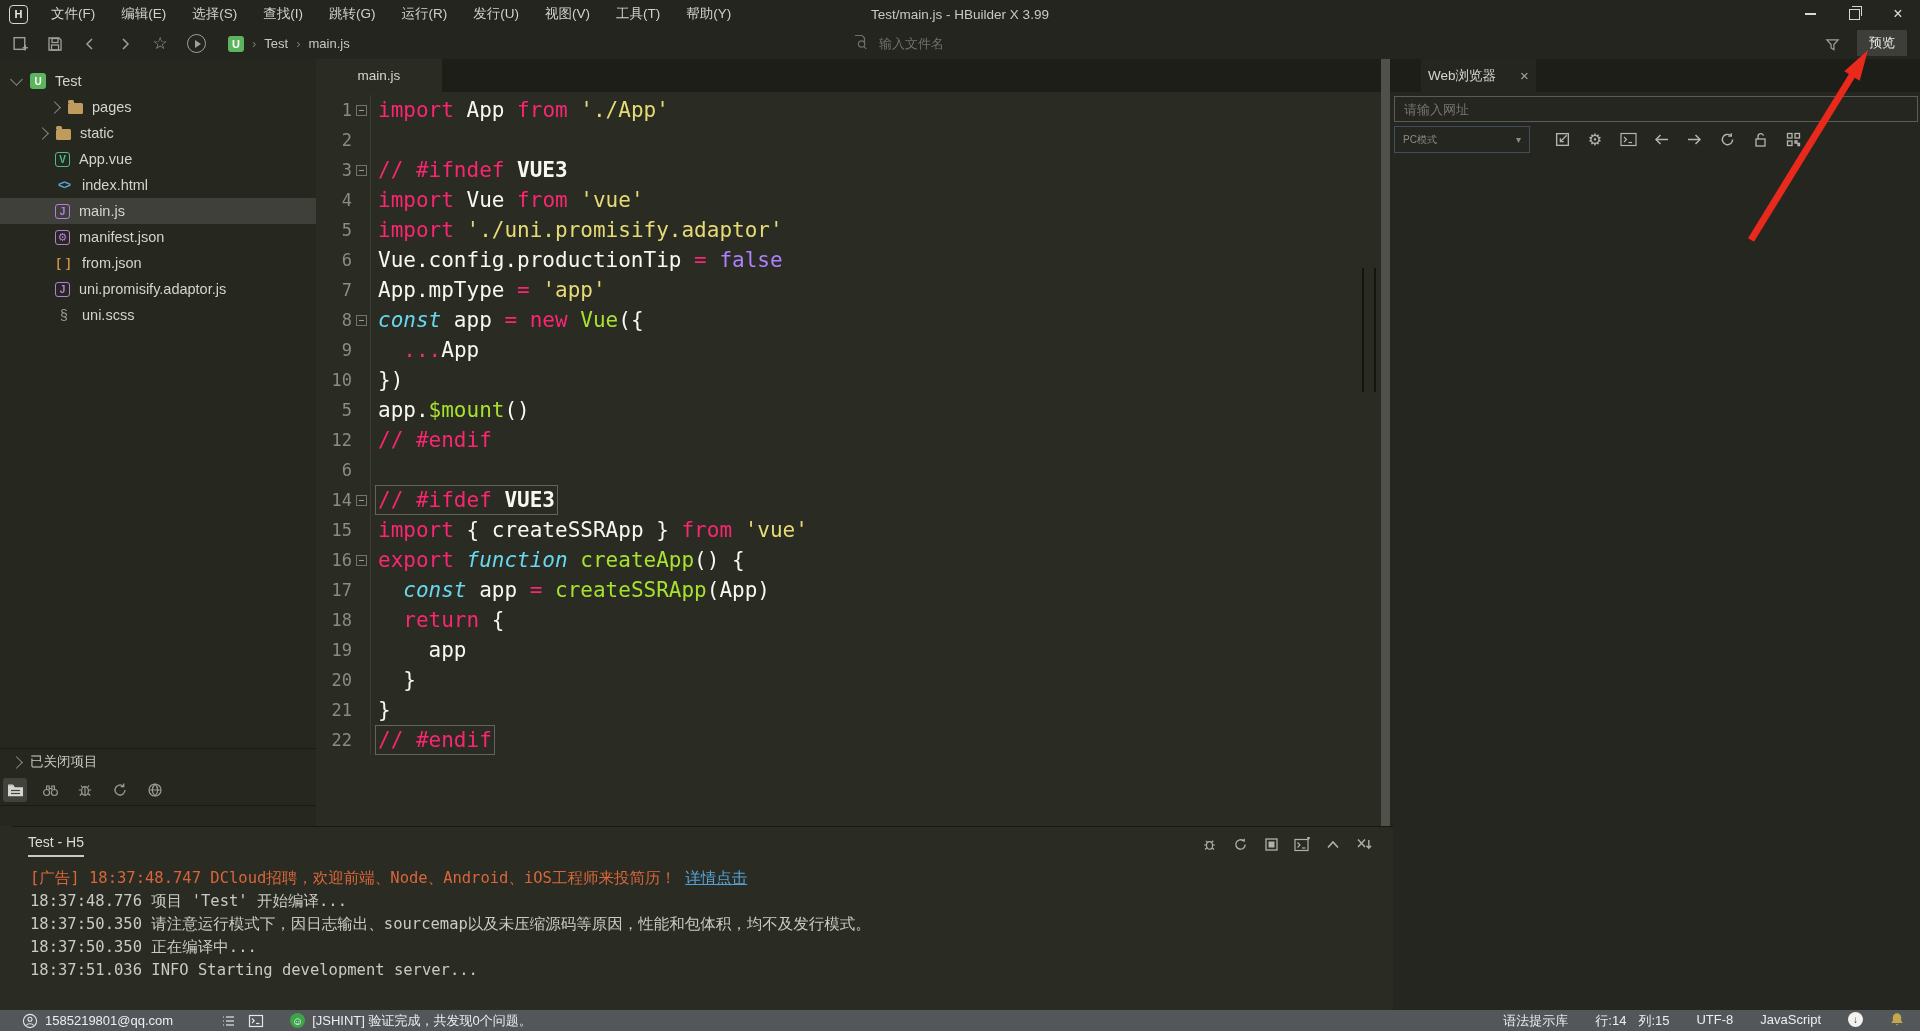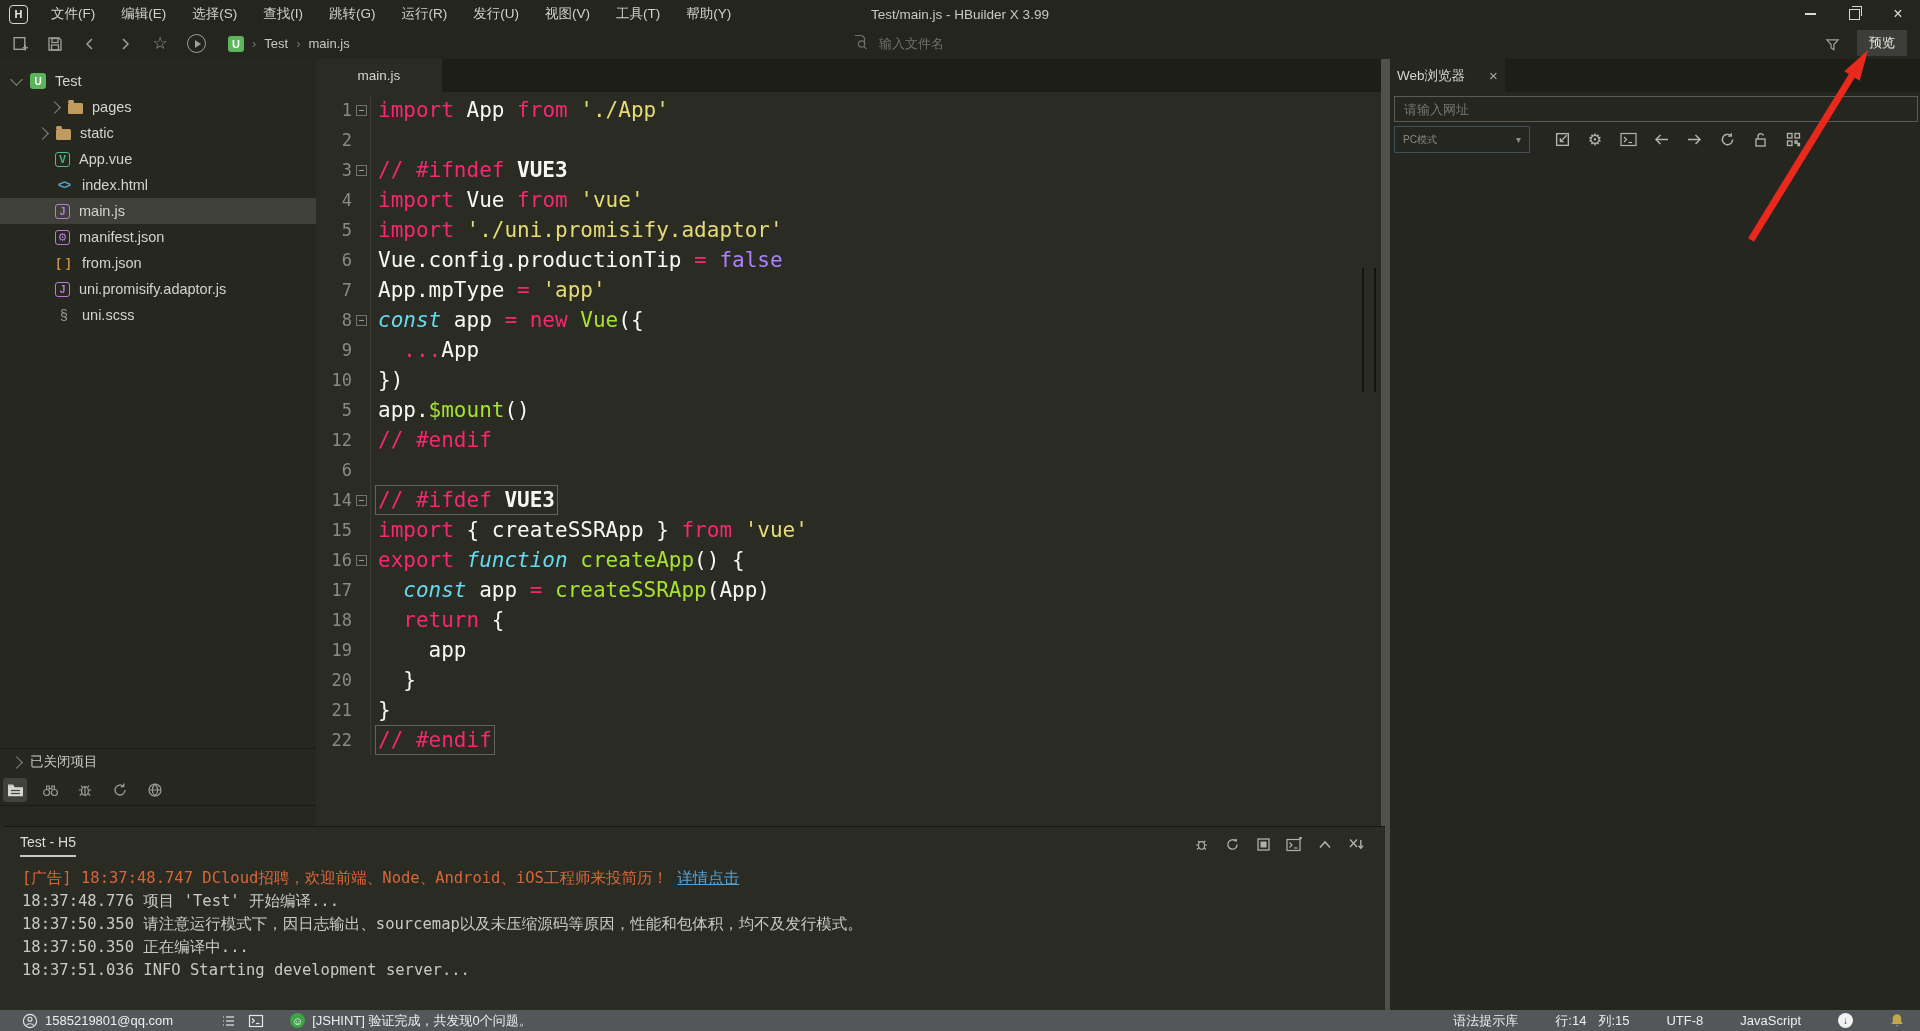--- a/index.html
+++ b/index.html
@@ -87,53 +87,53 @@
   .tk-g{color:#a6e22e;}
   .tk-b{color:#f8f8f2;font-weight:bold;}
   .hlbox{outline:1px solid #63645c;outline-offset:2px;}
   #editor-scrollmarks{left:1362px;top:268px;width:10px;height:124px;border-left:2px solid #14150f;border-right:2px solid #14150f;}
 
   
   #splitter{left:1381px;top:59px;width:9px;height:951px;background:#50514a;cursor:col-resize;}
   #webview{left:1390px;top:59px;width:530px;height:951px;background:#25261f;}
   #wv-tabs{height:33px;background:#1d1e18;display:flex;}
   #wv-tab-active{height:33px;background:#25261f;display:flex;align-items:center;padding:0 7px;gap:24px;
-                 color:#d6d6d0;font-size:13.5px;}
+                 color:#d6d6d0;font-size:13.5px;margin-left:31px;}
   #wv-tab-close{color:#a8a9a2;font-size:15px;cursor:pointer;}
   #wv-url{display:block;width:504px;margin:4px;height:24px;background:transparent;border:1px solid #5b5c55;
           color:#d0d0ca;font-size:13px;padding:0 9px;outline:none;}
   #wv-url::placeholder{color:#75766f;}
   #wv-toolbar{display:flex;align-items:center;margin:4px 0 0 4px;gap:15px;}
   #wv-mode{width:118px;height:25px;border:1px solid #3f4d5d;display:flex;align-items:center;color:#8b8c85;
            font-size:10px;padding:0 8px;justify-content:space-between;cursor:pointer;}
   .wvi{width:18px;height:18px;display:flex;align-items:center;justify-content:center;color:#b4b5ae;}
   .wvi.first{margin-left:8px;}
 
   
-  #console{left:4px;top:826px;width:1381px;height:184px;background:#2a2b23;border-top:1px solid #171812;}
+  #console{left:12px;top:826px;width:1381px;height:184px;background:#2a2b23;border-top:1px solid #171812;}
   #console-tab{margin:7px 0 0 16px;display:inline-block;color:#dcdcd6;font-size:14px;padding-bottom:5px;
                border-bottom:2px solid #c9c9c3;cursor:default;}
   #console-icons{position:absolute;right:20px;top:8px;display:flex;gap:13px;}
   .coni{width:18px;height:18px;display:flex;align-items:center;justify-content:center;color:#b0b1ab;}
   #log-lines{padding:10px 0 0 18px;font-family:"DejaVu Sans Mono",monospace;font-size:15.5px;line-height:23px;}
   .lg-ad{color:#d9663b;}
   .lg-link{color:#55a1d6;text-decoration:underline;cursor:pointer;}
   .lg-t{color:#c9cac3;}
 
   
   #statusbar{left:0;top:1010px;width:1920px;height:21px;background:#54575a;display:flex;align-items:center;
              color:#eceef0;font-size:13px;}
   #statusbar .sb-ico{display:flex;align-items:center;justify-content:center;color:#e4e6e8;}
   #sb-account{margin-left:7px;}
   #sb-list{margin-left:48px;}
   #sb-term{margin-left:12px;}
   #sb-smiley{margin-left:26px;width:15px;height:15px;background:#3da44a;border-radius:50%;color:#fff;
              font-size:11px;display:flex;align-items:center;justify-content:center;}
   #sb-lint{margin-left:7px;}
-  #sb-right{margin-left:auto;display:flex;align-items:center;gap:37px;padding-right:16px;}
+  #sb-right{margin-left:auto;display:flex;align-items:flex-start;gap:27px;padding-right:16px;}
   #sb-linecol{display:flex;gap:12px;}
   #sb-download{width:15px;height:15px;background:#f2f2f0;border-radius:50%;color:#3a3b36;font-size:10px;
                font-weight:bold;display:flex;align-items:center;justify-content:center;}
   #sb-bell{color:#c2a74e;display:flex;}
 
   
   #arrow-overlay{left:0;top:0;width:1920px;height:1031px;pointer-events:none;z-index:50;}
 </style>
 </head>
 <body>

